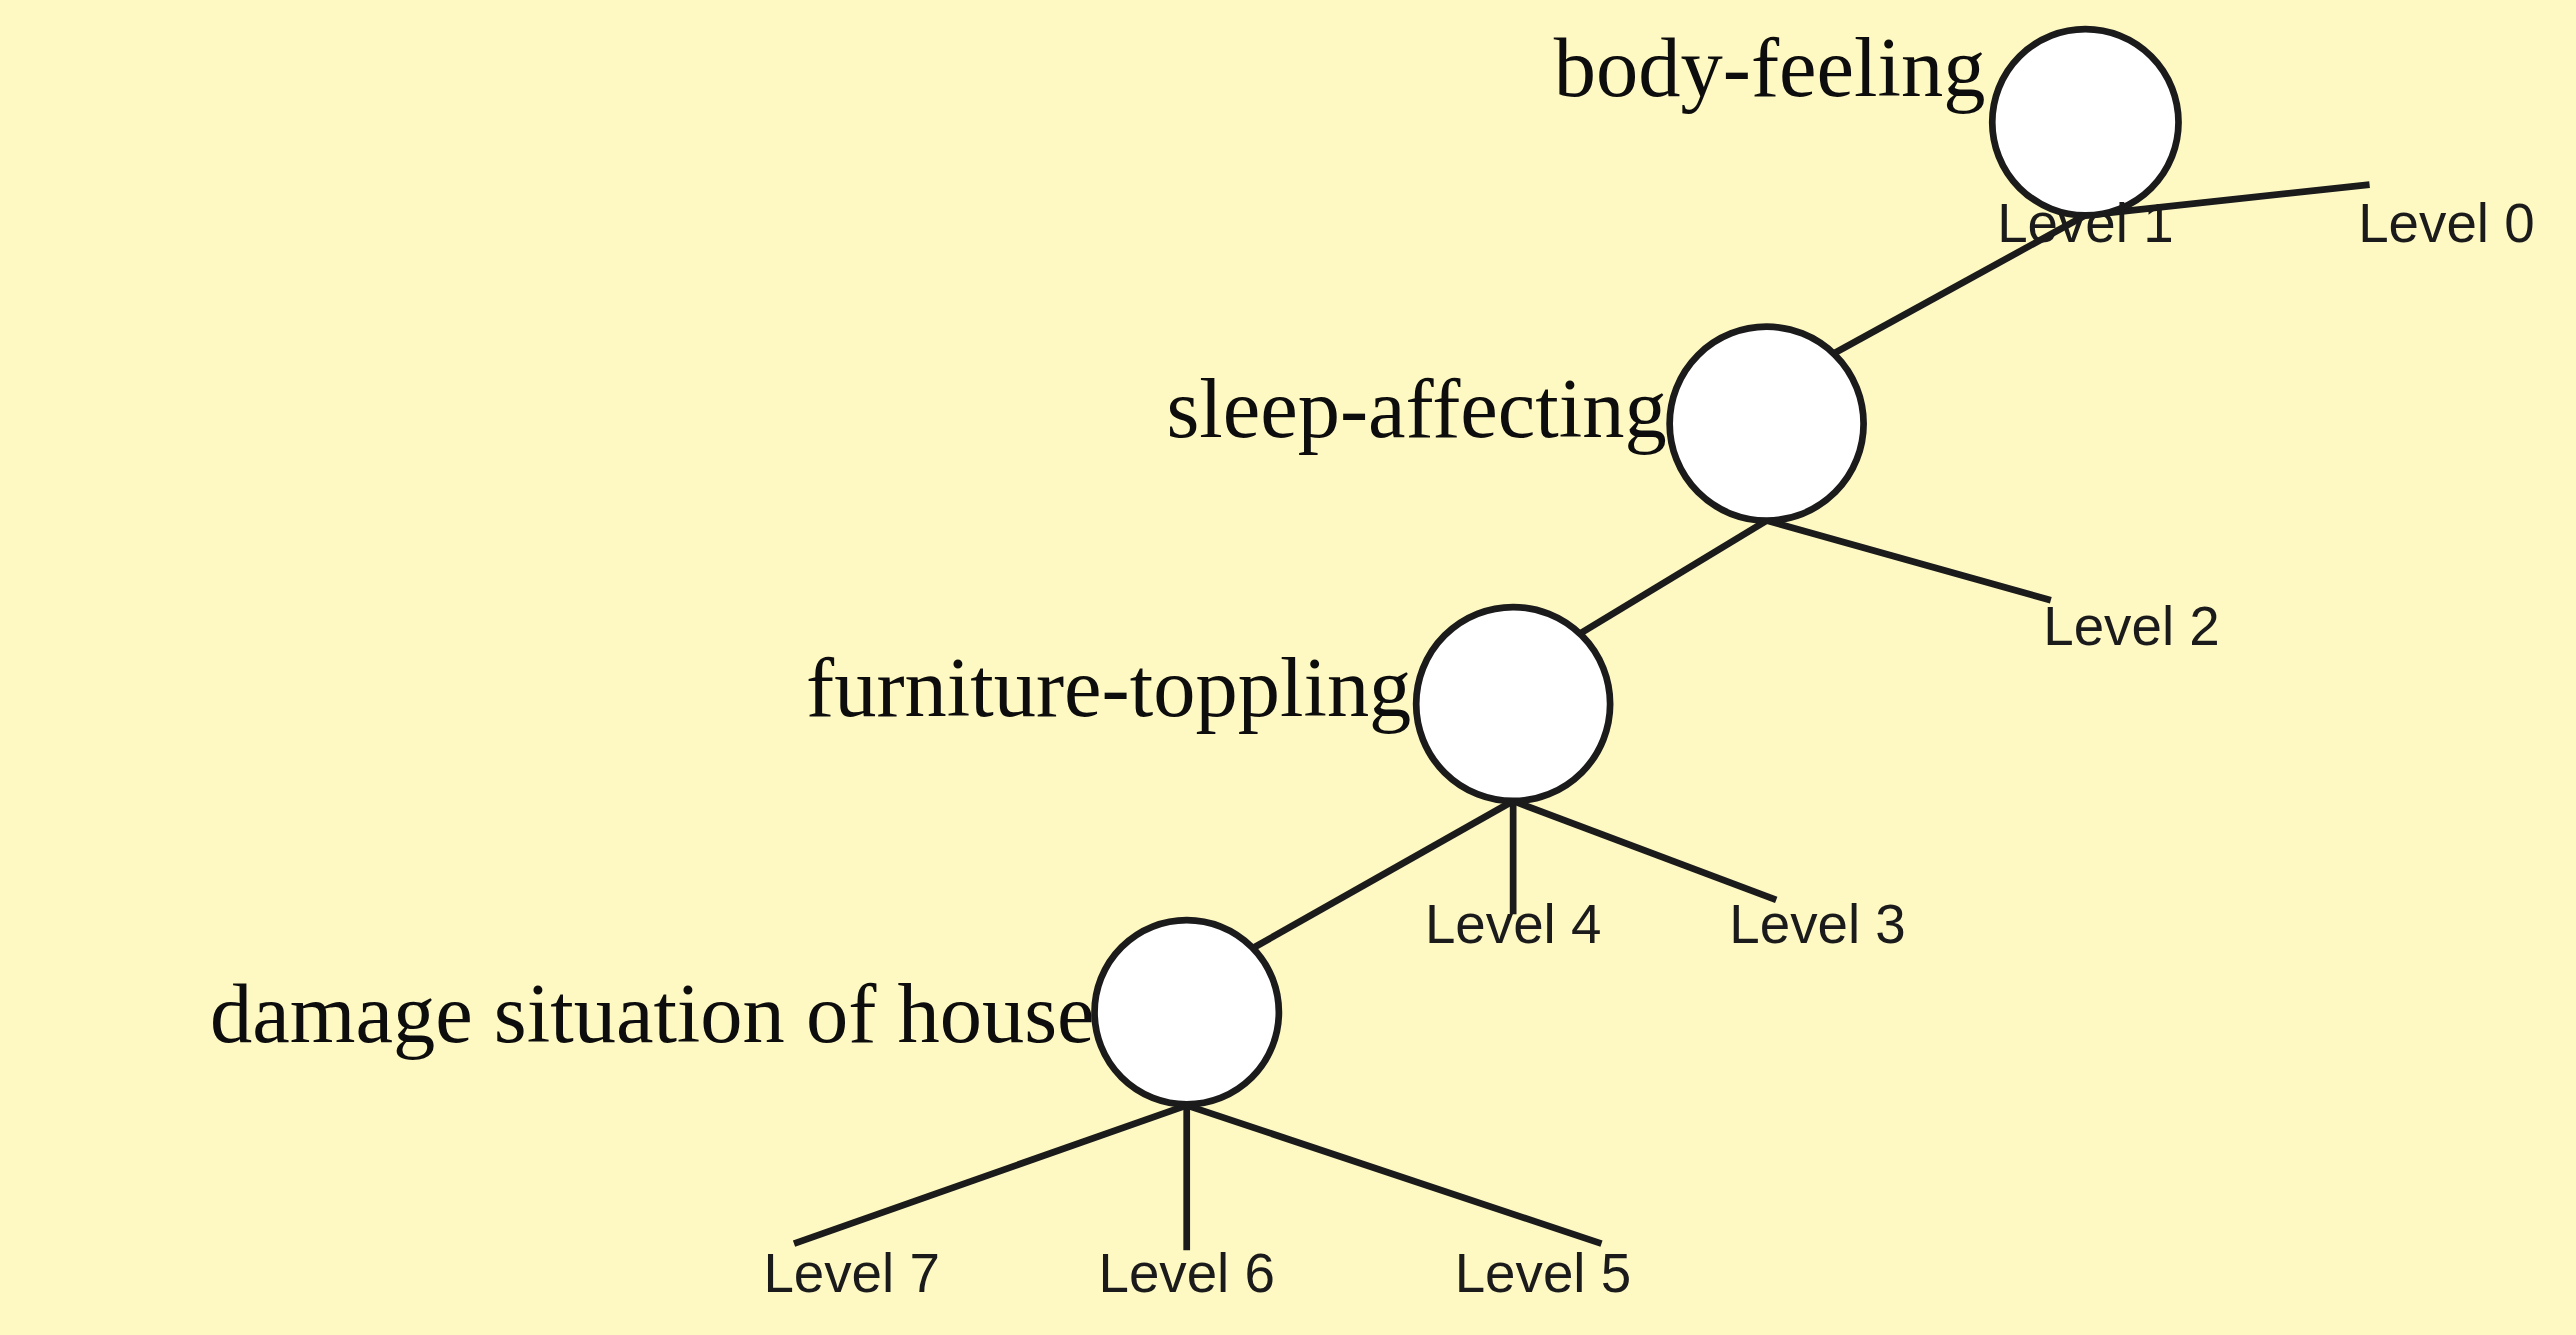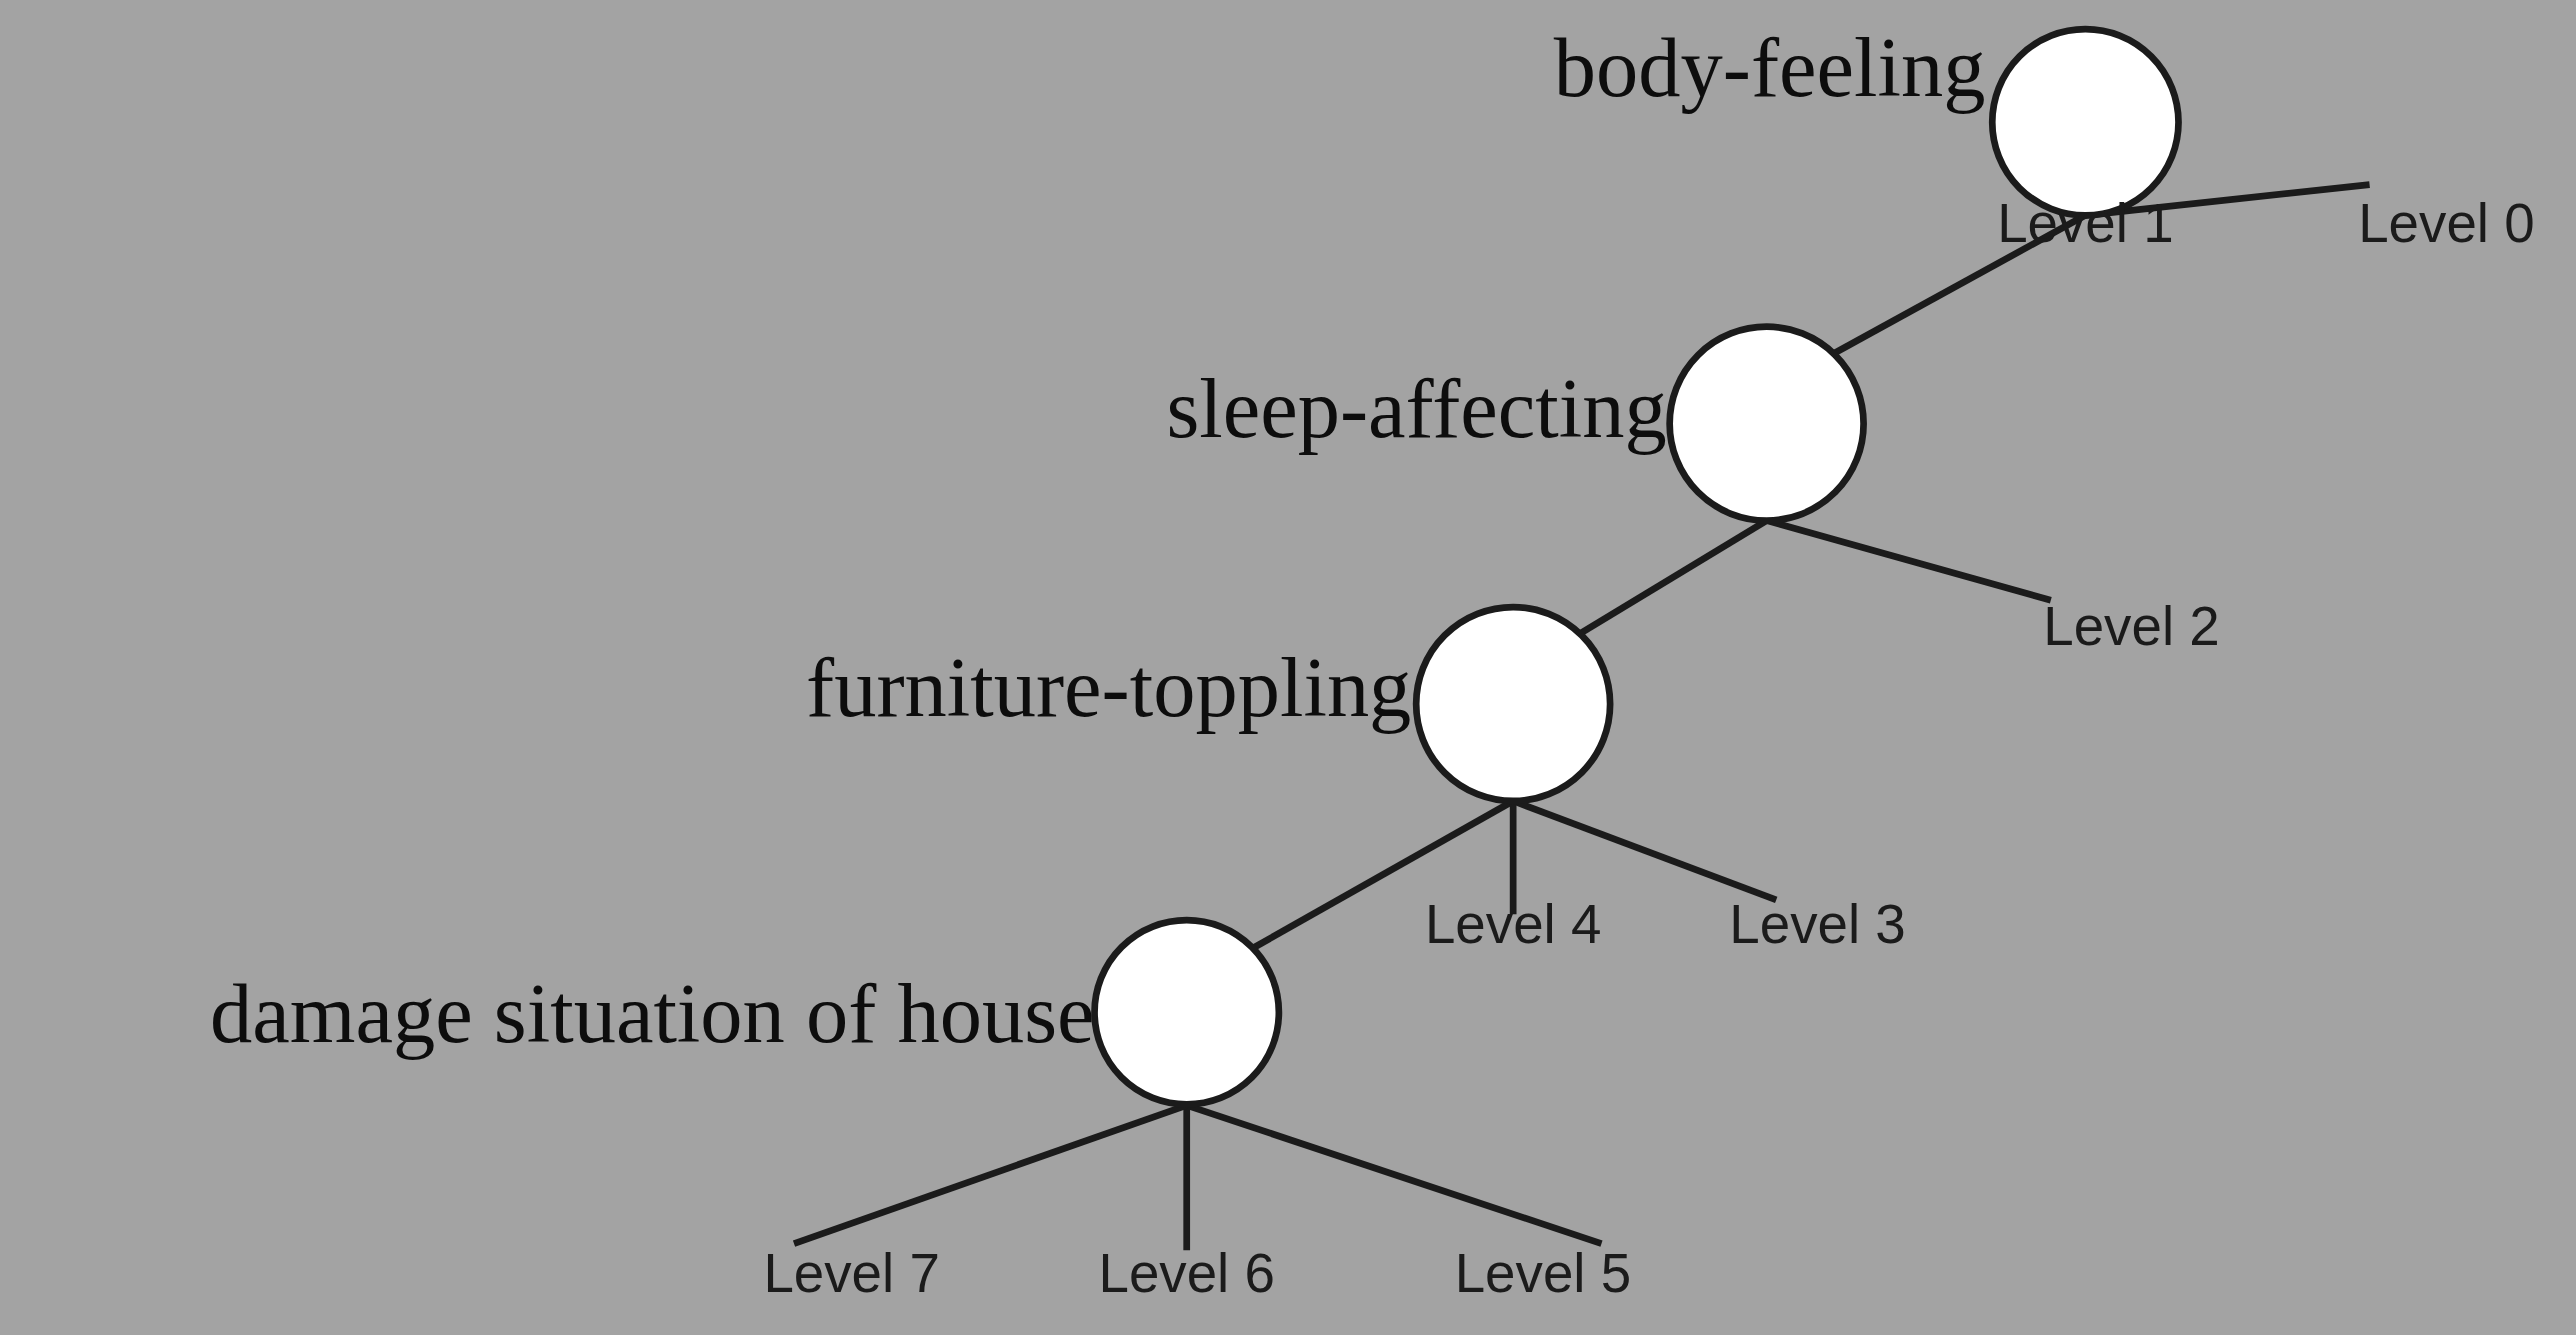--- a/index.html
+++ b/index.html
@@ -7,21 +7,21 @@
     padding: 0;
     background: #ffffff;
   }
   body {
     font-family: "Liberation Serif", serif;
   }
   #diagram-root {
     position: relative;
     width: 2576px;
     height: 1336px;
-    background: #a3a3a3;
+    background: #fef9c3;
     overflow: hidden;
   }
   svg#tree-svg {
     position: absolute;
     top: 0;
     left: 0;
     width: 2576px;
     height: 1336px;
     display: block;
   }

